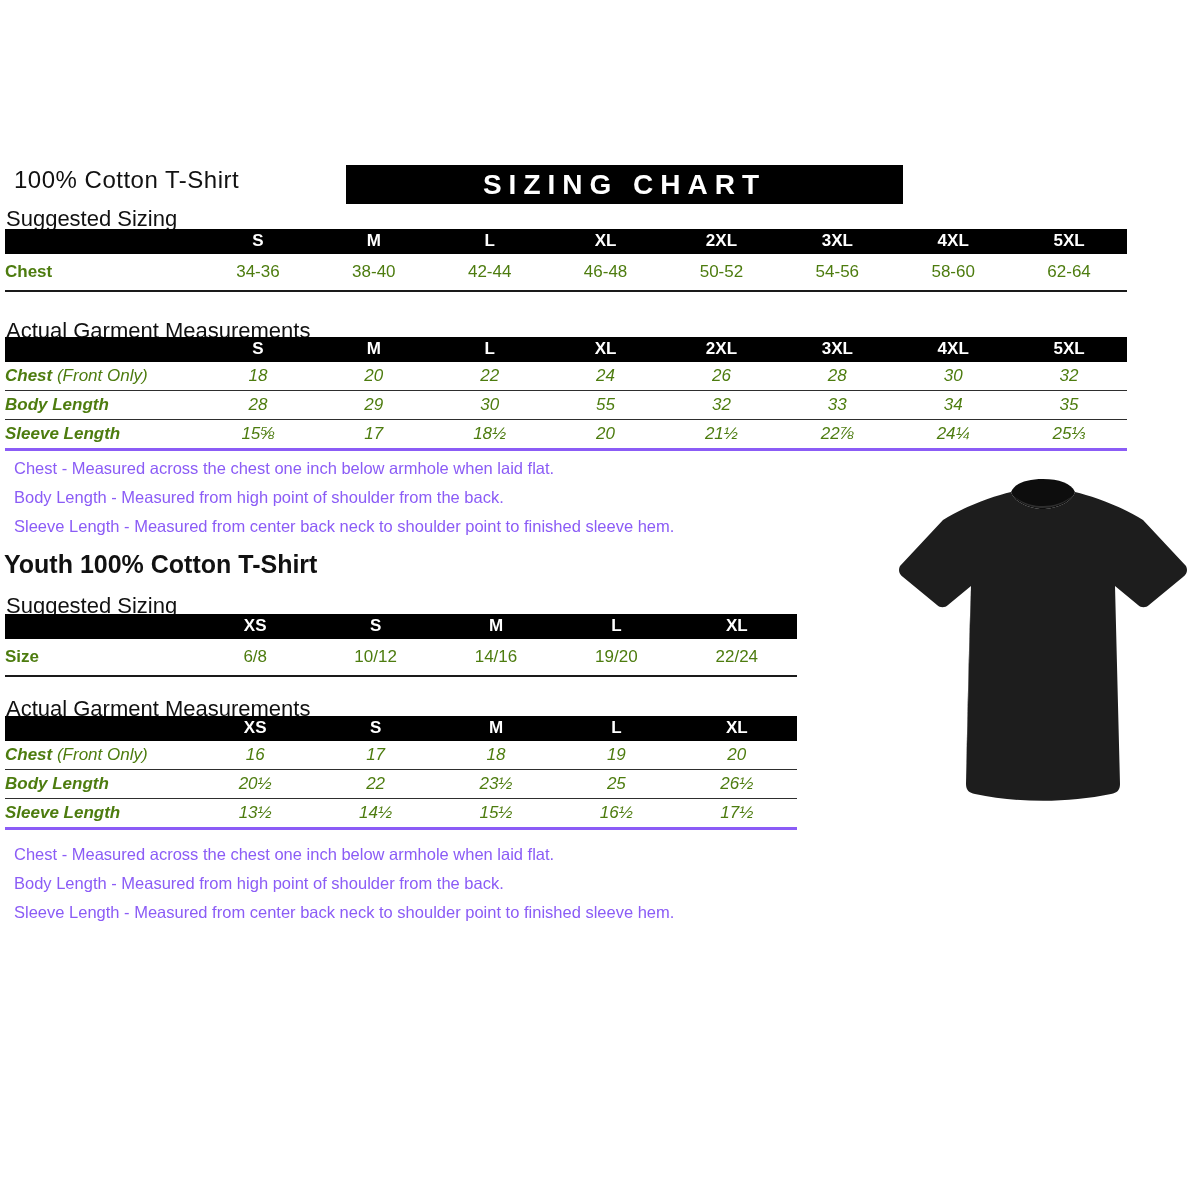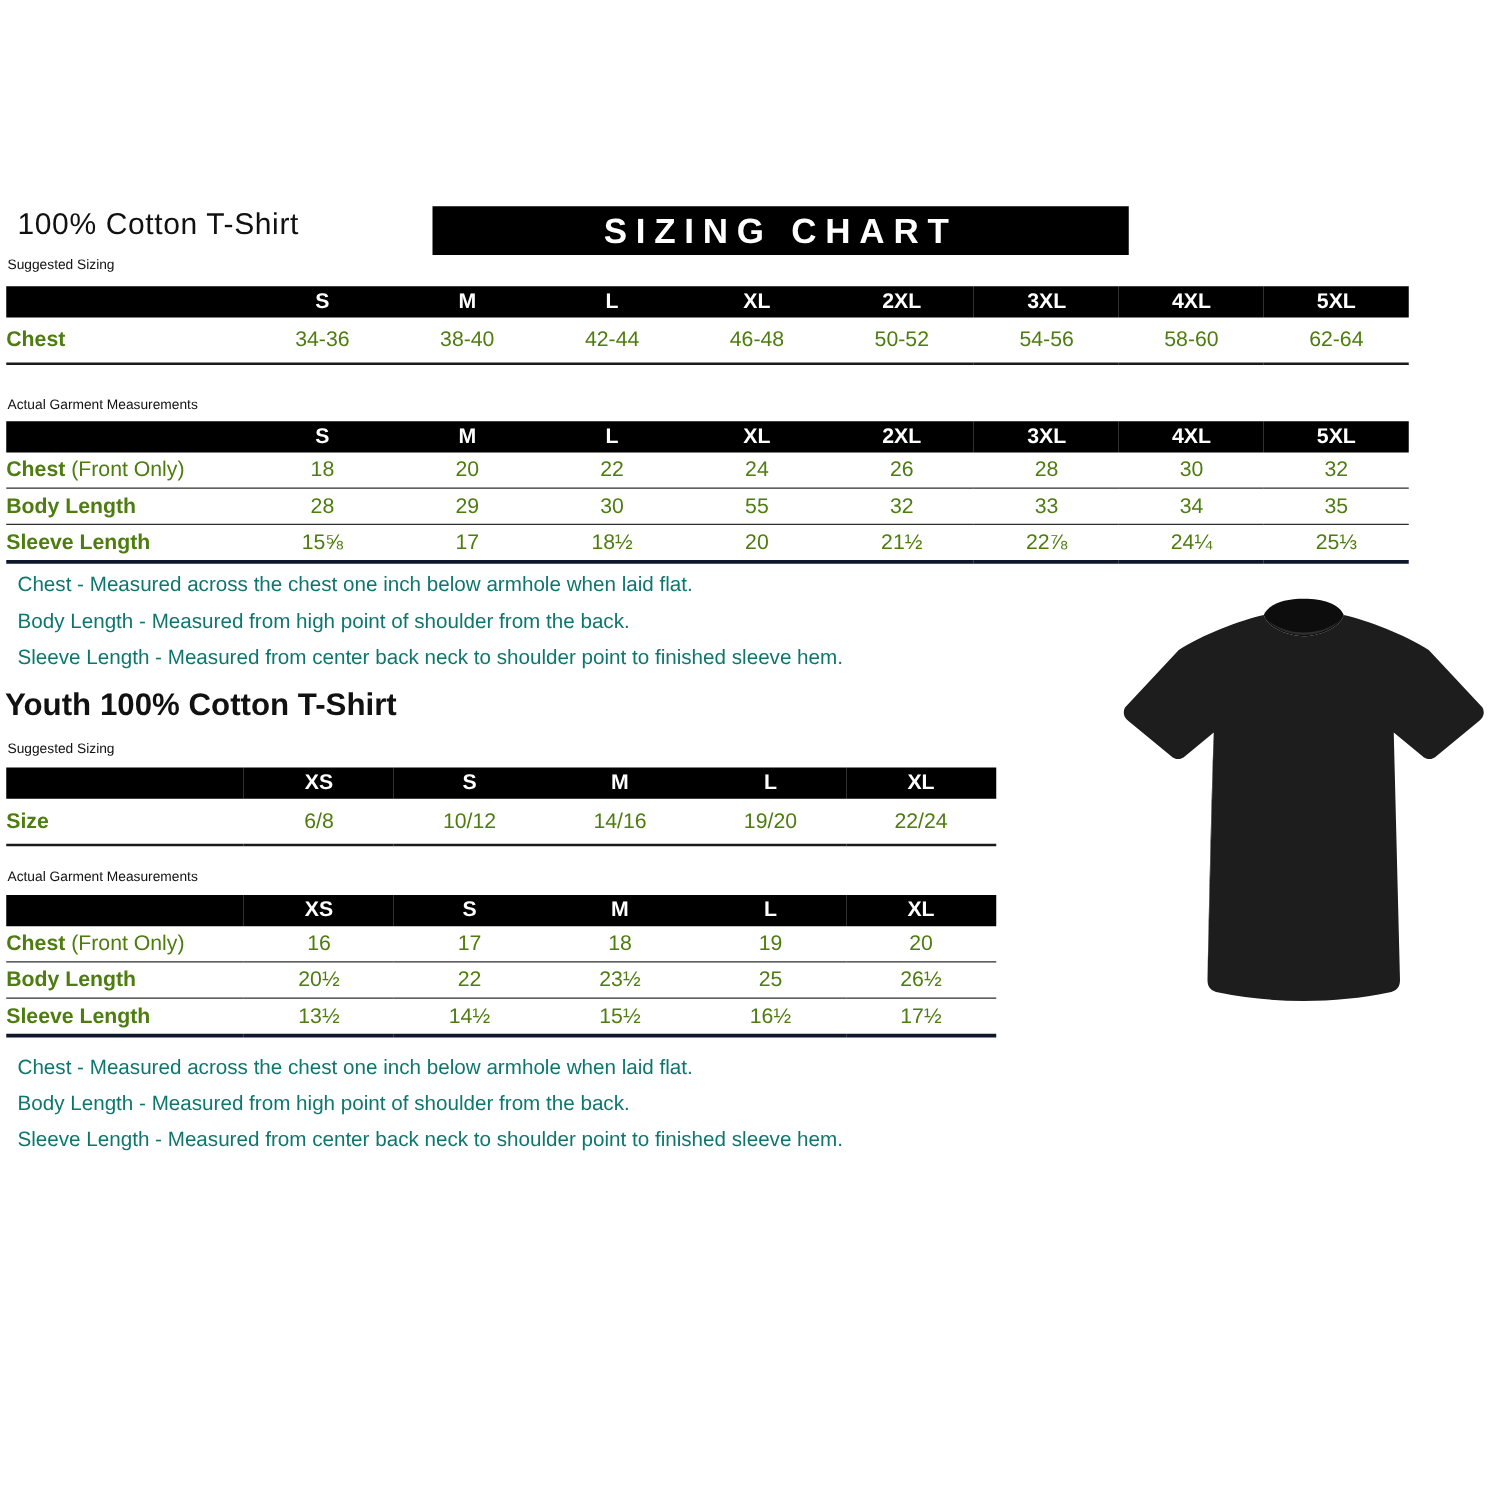--- a/index.html
+++ b/index.html
@@ -10,55 +10,55 @@
     overflow:hidden;
   }
   .abs { position:absolute; }
 
   .main-title { left:14px; top:166px; font-size:24px; font-weight:400; letter-spacing:0.5px; }
   .banner {
     left:346px; top:165px; width:557px; height:39px;
     background:#000; color:#fff; display:flex; align-items:center; justify-content:center;
     font-weight:bold; font-size:28px; letter-spacing:7px;
   }
-  .section-label { font-size:11px; color:#111; }
+  .section-label { font-size:22px; color:#111; }
   .youth-title { left:4px; top:550px; font-size:25px; font-weight:bold; }
 
   table { border-collapse:collapse; table-layout:fixed; }
   .adult-table { width:1122px; }
   .youth-table { width:792px; }
   th {
     background:#000; color:#fff; font-size:17px; font-weight:bold;
     padding:2px 0 3px; text-align:center;
   }
   .adult-table th.label-col, .adult-table td.row-label { width:195px; }
   .youth-table th.label-col, .youth-table td.row-label { width:190px; }
   td { font-size:17px; text-align:center; color:#4d7c0f; }
   td.row-label { text-align:left; padding-left:10px; }
   .lbl { font-weight:bold; }
   .sfx { font-weight:normal; }
 
   table.suggested td { padding:8px 0 8px; }
   table.suggested tbody tr { border-bottom:2px solid #1a1a1a; }
-  table.actual td { padding:4px 0 4px; }
+  table.actual td { padding:4px 0 4px;font-style:italic; }
   table.actual tbody tr { border-bottom:1px solid #2e2e2e; }
-  table.actual tbody tr:last-child { border-bottom:3px solid #0f172a; }
+  table.actual tbody tr:last-child { border-bottom:3px solid #8b5cf6; }
 
   .pos-adult-sugg-label { left:6px; top:206px; }
   .pos-adult-sugg-table { left:5px; top:229px; }
   .pos-adult-act-label  { left:6px; top:318px; }
   .pos-adult-act-table  { left:5px; top:337px; }
   .pos-adult-notes      { left:14px; top:459px; }
   .pos-youth-sugg-label { left:6px; top:593px; }
   .pos-youth-sugg-table { left:5px; top:614px; }
   .pos-youth-act-label  { left:6px; top:696px; }
   .pos-youth-act-table  { left:5px; top:716px; }
   .pos-youth-notes      { left:14px; top:845px; }
 
-  .notes div { font-size:16.5px; margin-bottom:10px; color:#0f766e; }
+  .notes div { font-size:16.5px; margin-bottom:10px; color:#8b5cf6; }
 
   .tshirt-wrap { left:893px; top:476px; width:300px; height:345px; }
   .tshirt-wrap svg { width:100%; height:100%; display:block; }
 </style>
 </head>
 <body>
 
 <div class="abs main-title">100% Cotton T-Shirt</div>
 <div class="abs banner">SIZING CHART</div>
 

